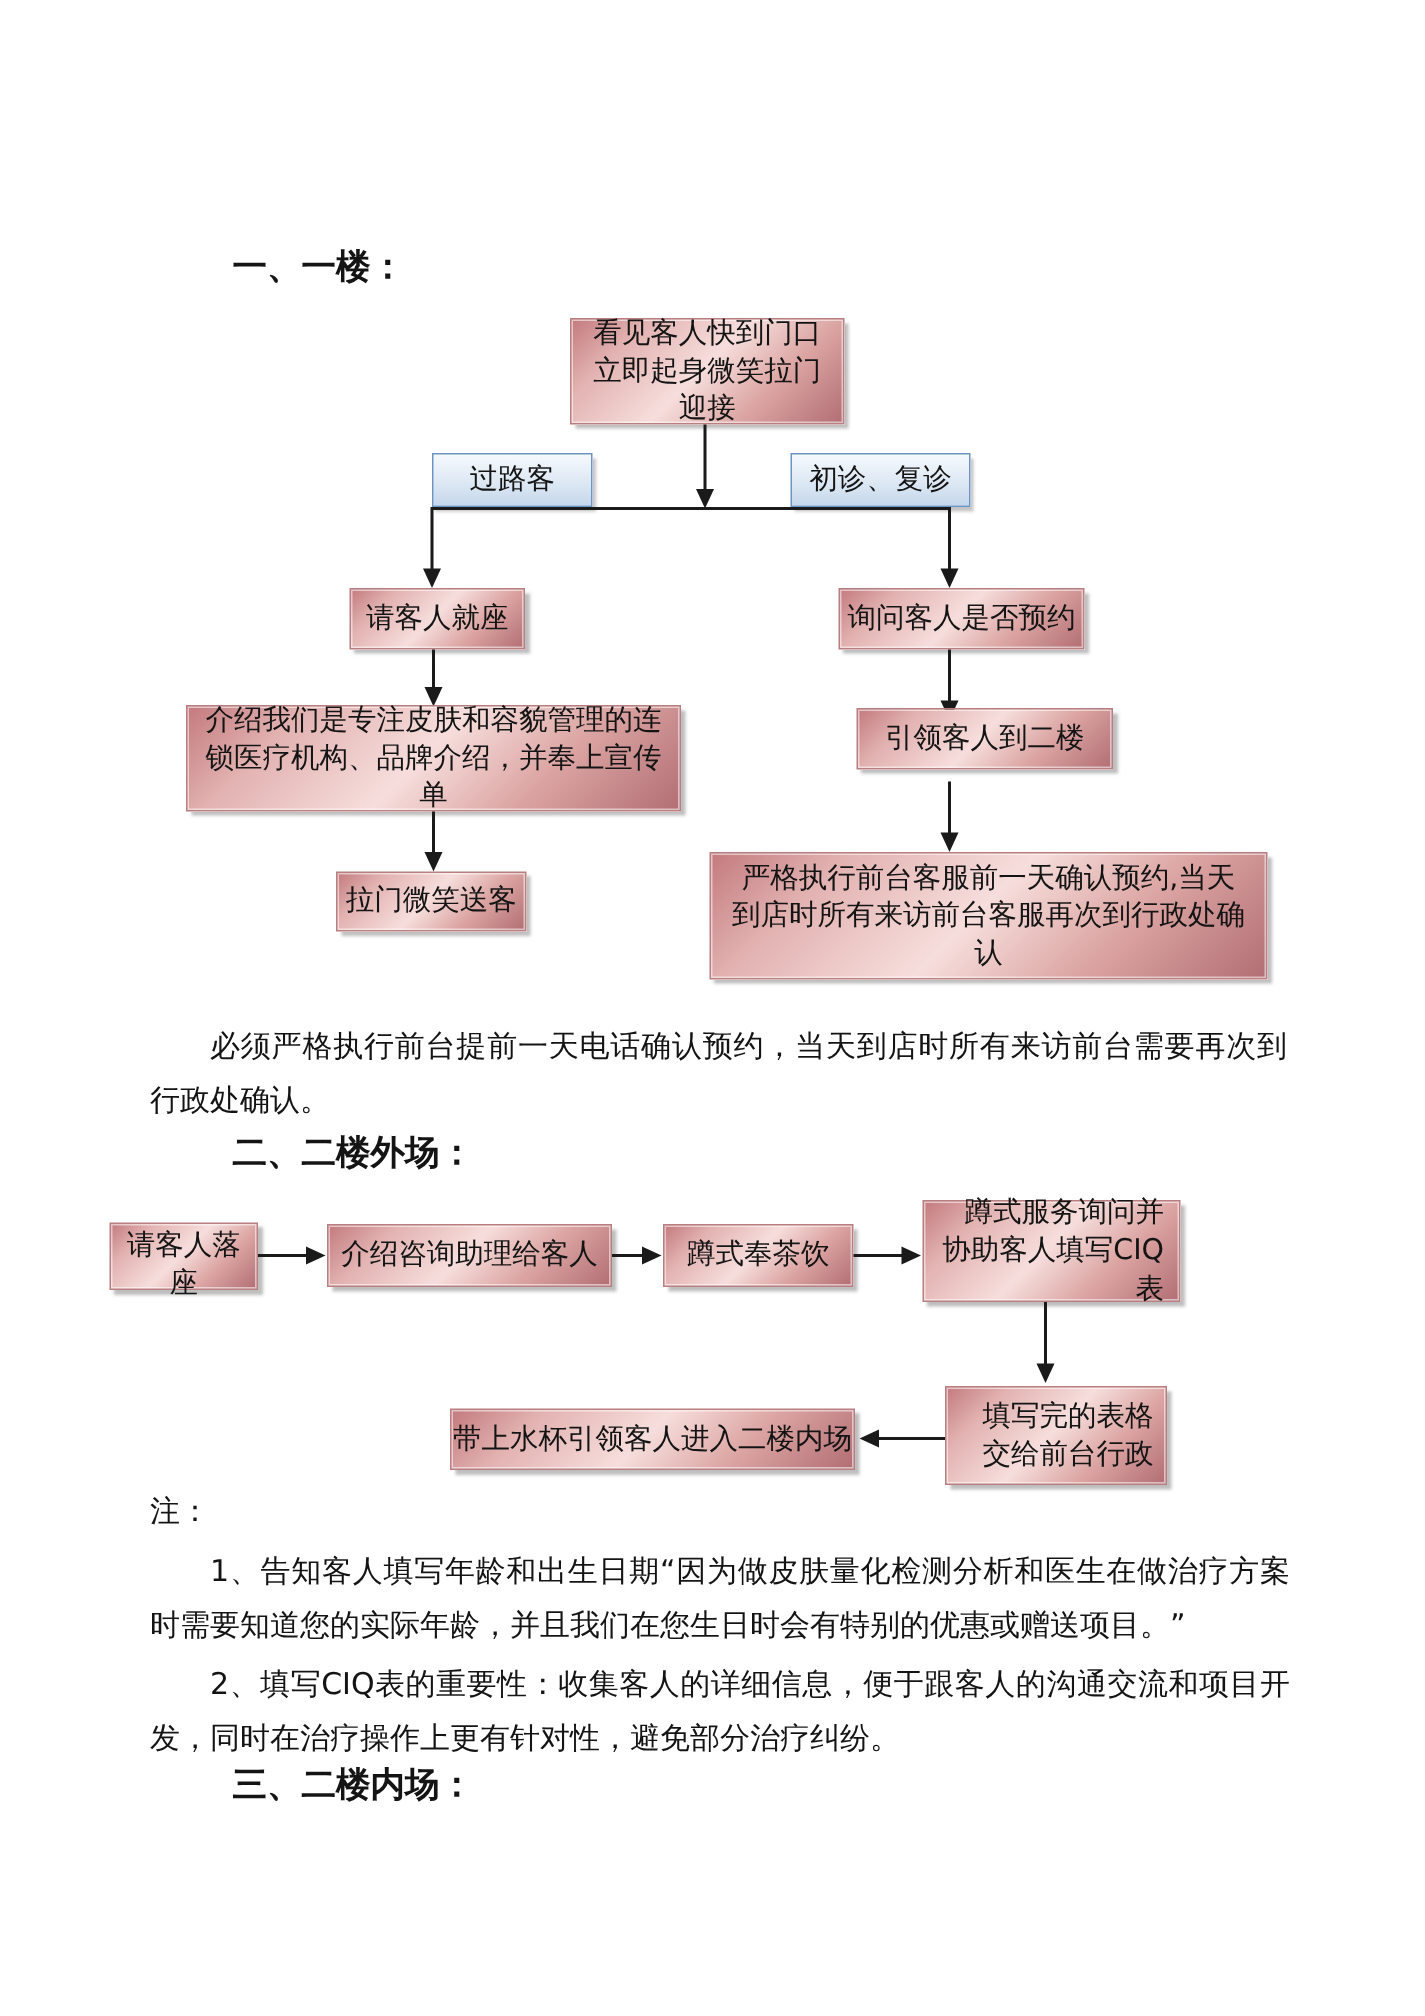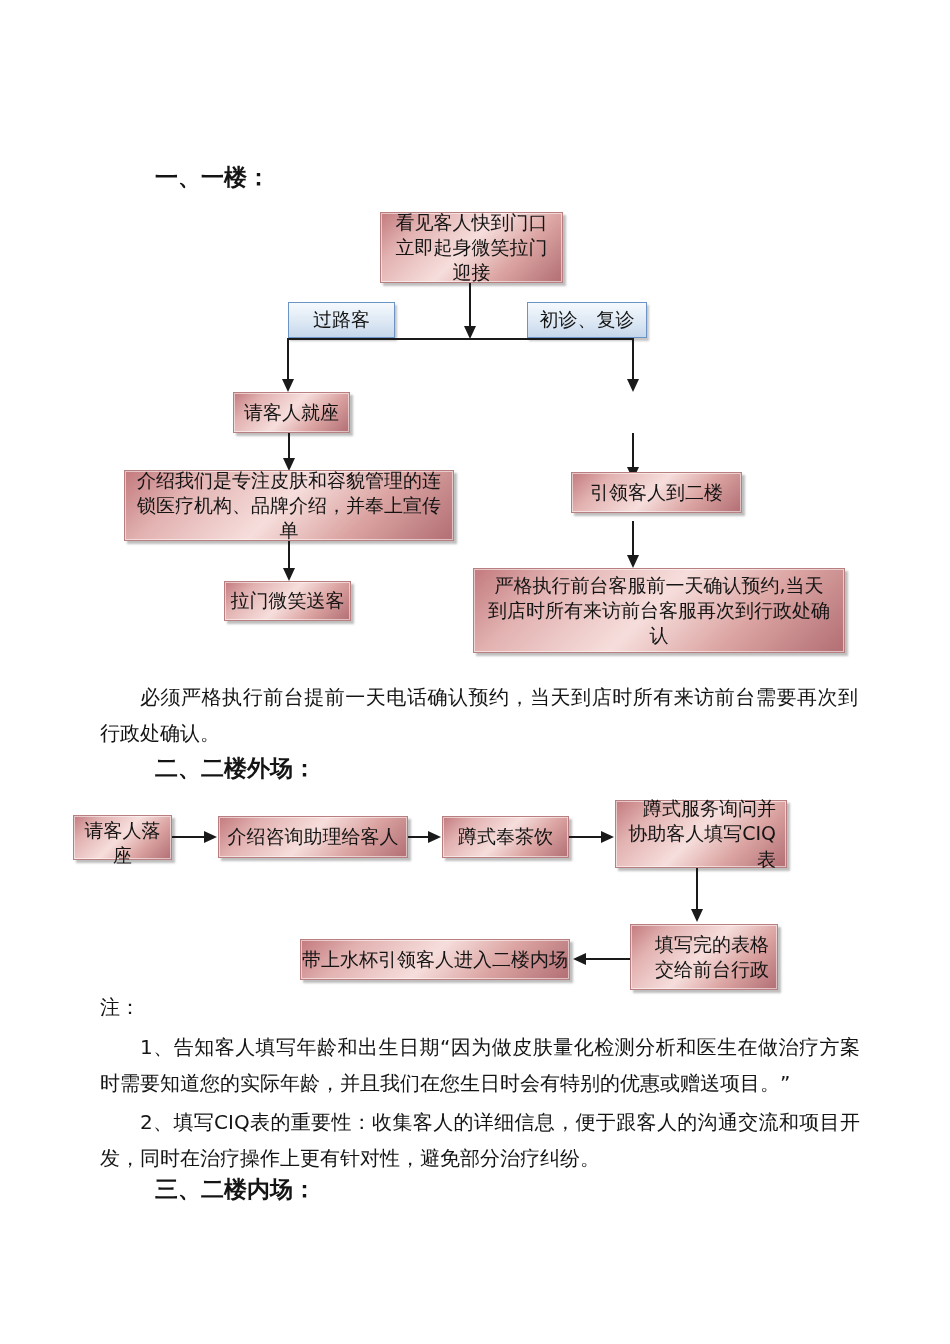--- a/index.html
+++ b/index.html
@@ -67,20 +67,21 @@
   <div class="abs flow-box pink" style="left:233px; top:392px; width:117px; height:41px;">请客人就座</div>
   <div class="abs vline" style="left:288px; top:433px; height:26px;"></div>
   <div class="abs ah-down" style="left:283px; top:458px;"></div>
 
   <div class="abs flow-box pink left-al" style="left:124px; top:470px; width:330px; height:71px;">介绍我们是专注皮肤和容貌管理的连锁医疗机构、品牌介绍，并奉上宣传单</div>
   <div class="abs vline" style="left:288px; top:541px; height:28px;"></div>
   <div class="abs ah-down" style="left:283px; top:568px;"></div>
 
   <div class="abs flow-box pink" style="left:224px; top:581px; width:127px; height:40px;">拉门微笑送客</div>
 
+  <div class="abs flow-box pink" style="left:559px; top:392px; width:164px; height:41px;">询问客人是否预约</div>
   <div class="abs vline" style="left:632px; top:433px; height:35px;"></div>
   <div class="abs ah-down" style="left:627px; top:467px;"></div>
 
   <div class="abs flow-box pink" style="left:571px; top:472px; width:171px; height:41px;">引领客人到二楼</div>
   <div class="abs vline" style="left:632px; top:521px; height:35px;"></div>
   <div class="abs ah-down" style="left:627px; top:555px;"></div>
 
   <div class="abs flow-box pink left-al" style="left:473px; top:568px; width:372px; height:85px;">严格执行前台客服前一天确认预约,当天到店时所有来访前台客服再次到行政处确认</div>
 
   <div class="abs body-text" style="left:100px; top:679px; width:758px;">必须严格执行前台提前一天电话确认预约，当天到店时所有来访前台需要再次到行政处确认。</div>

